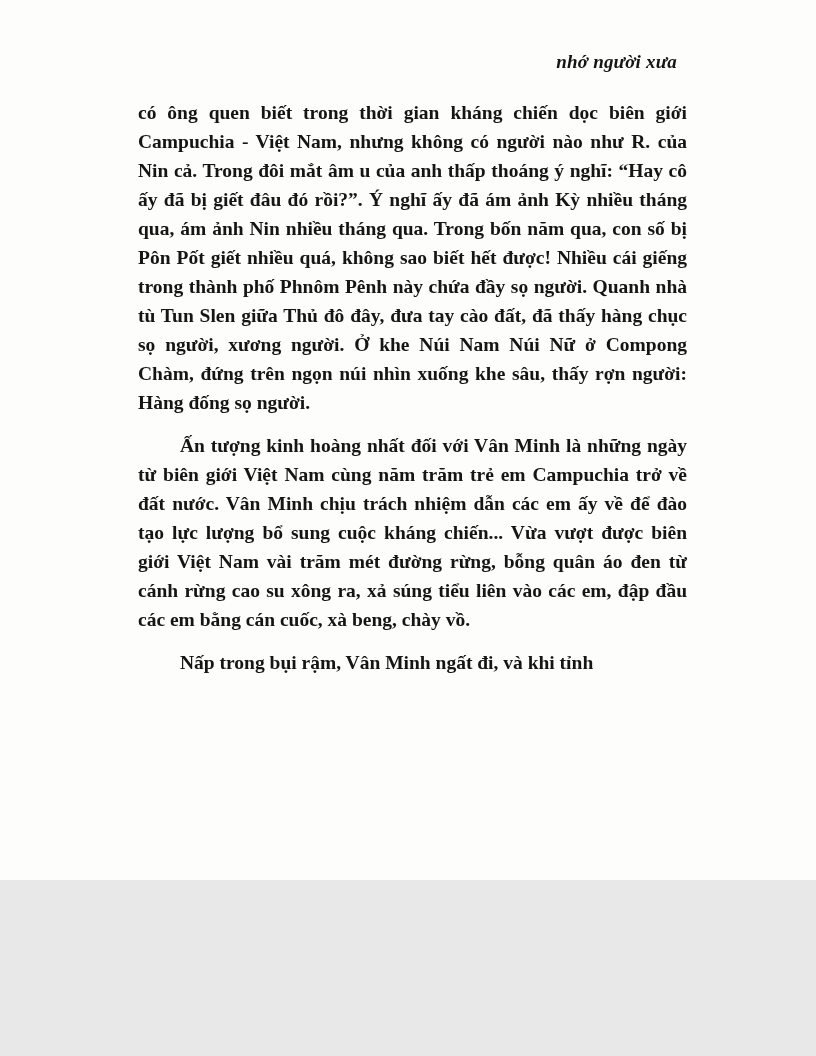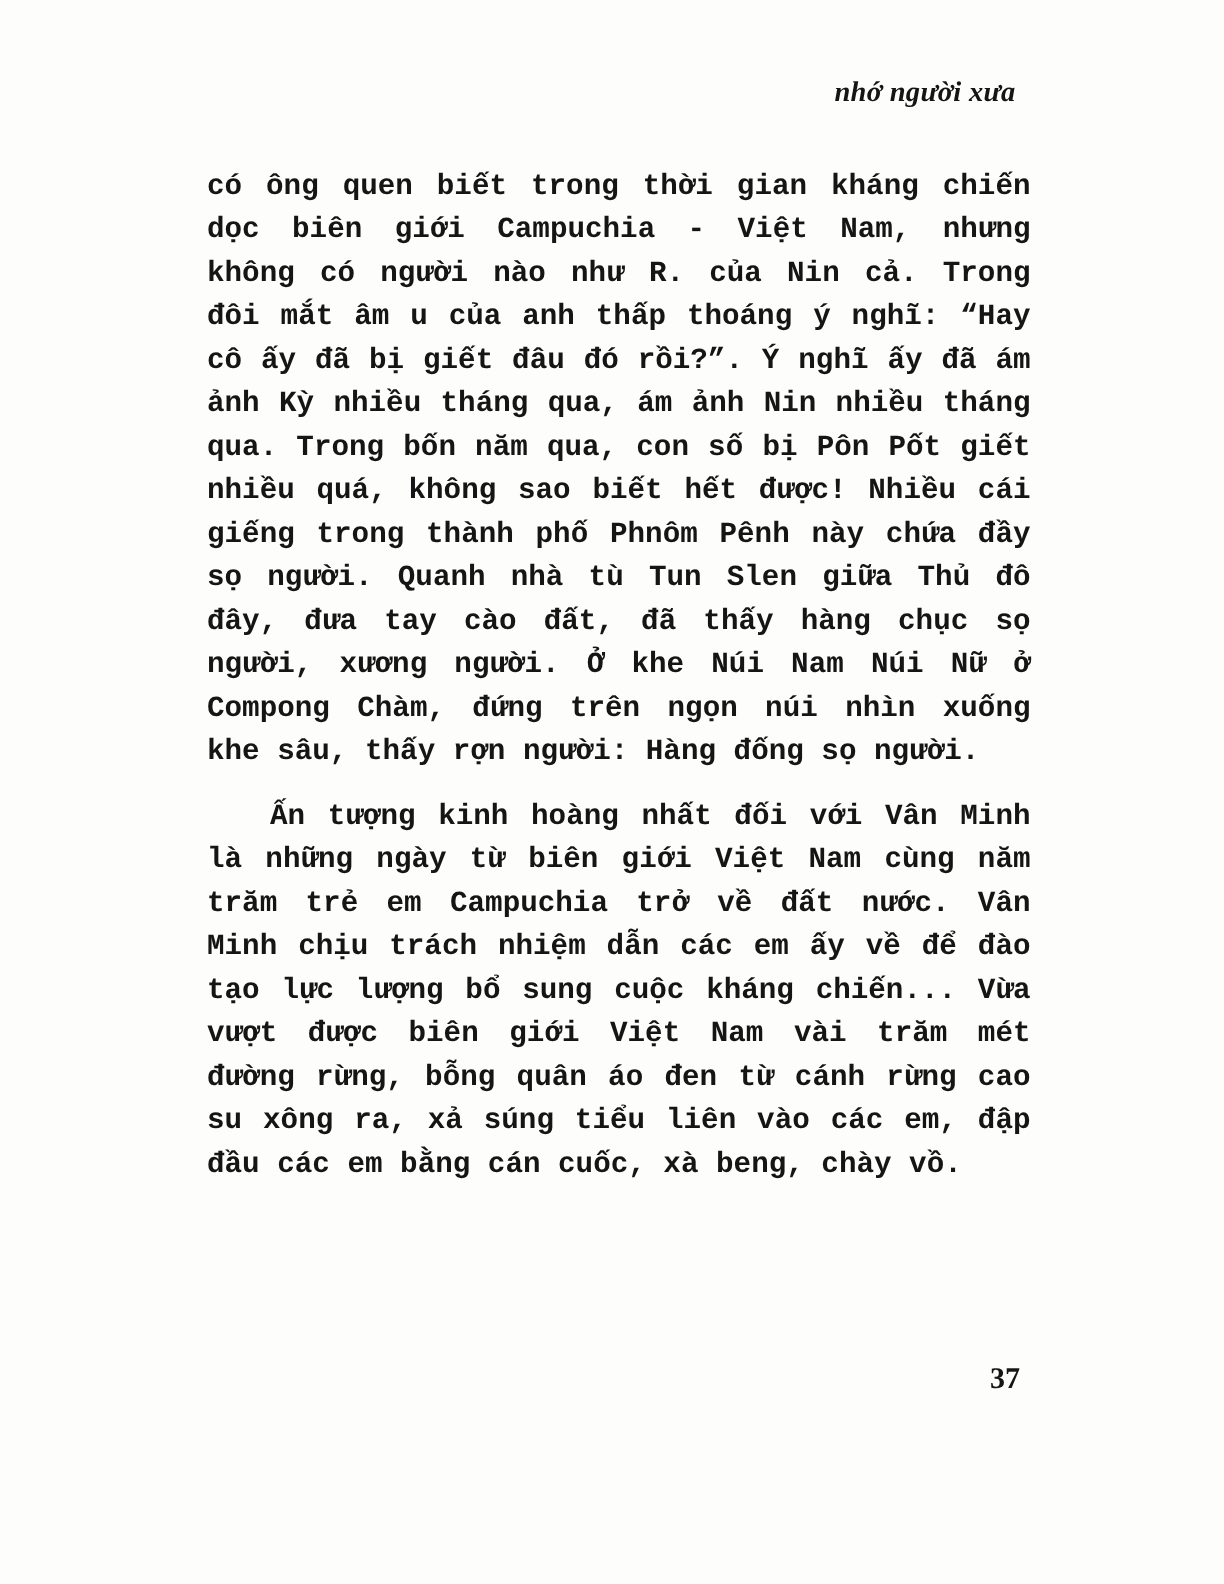--- a/index.html
+++ b/index.html
@@ -3,21 +3,21 @@
 <meta charset="utf-8">
 <style>
   html, body {
     margin: 0;
     padding: 0;
     background: #e8e8e8;
   }
   .page {
     position: relative;
     width: 816px;
-    height: 1056px;
+    height: 880px;
     margin: 0 auto;
     background: #fdfdfb;
     color: #151515;
     font-family: "Liberation Serif", "DejaVu Serif", serif;
     overflow: hidden;
   }
   .text-block {
     position: absolute;
     left: 138px;
     top: 50px;
@@ -26,25 +26,24 @@
   .running-head {
     text-align: right;
     font-style: italic;
     font-weight: bold;
     font-size: 19px;
     line-height: 24px;
     letter-spacing: 0.2px;
     padding-right: 10px;
   }
   .page-body {
-    margin-top: 36px;
+    margin-top: 24px;
     font-size: 19.5px;
     font-weight: 600;
     line-height: 29px;
-    font-family: Liberation Mono, monospace;
   }
   .page-body p {
     margin: 0;
     text-align: justify;
     text-justify: inter-word;
   }
   .page-body p + p {
     margin-top: 14px;
   }
   .page-body p.indent {
@@ -62,16 +61,17 @@
 </style>
 </head>
 <body>
 
 <div class="page">
   <div class="text-block">
     <div class="running-head">nhớ người xưa</div>
     <div class="page-body">
         <p>có ông quen biết trong thời gian kháng chiến dọc biên giới Campuchia - Việt Nam, nhưng không có người nào như R. của Nin cả. Trong đôi mắt âm u của anh thấp thoáng ý nghĩ: “Hay cô ấy đã bị giết đâu đó rồi?”. Ý nghĩ ấy đã ám ảnh Kỳ nhiều tháng qua, ám ảnh Nin nhiều tháng qua. Trong bốn năm qua, con số bị Pôn Pốt giết nhiều quá, không sao biết hết được! Nhiều cái giếng trong thành phố Phnôm Pênh này chứa đầy sọ người. Quanh nhà tù Tun Slen giữa Thủ đô đây, đưa tay cào đất, đã thấy hàng chục sọ người, xương người. Ở khe Núi Nam Núi Nữ ở Compong Chàm, đứng trên ngọn núi nhìn xuống khe sâu, thấy rợn người: Hàng đống sọ người.</p>
         <p class="indent">Ấn tượng kinh hoàng nhất đối với Vân Minh là những ngày từ biên giới Việt Nam cùng năm trăm trẻ em Campuchia trở về đất nước. Vân Minh chịu trách nhiệm dẫn các em ấy về để đào tạo lực lượng bổ sung cuộc kháng chiến... Vừa vượt được biên giới Việt Nam vài trăm mét đường rừng, bỗng quân áo đen từ cánh rừng cao su xông ra, xả súng tiểu liên vào các em, đập đầu các em bằng cán cuốc, xà beng, chày vồ.</p>
+        <p class="indent">Nấp trong bụi rậm, Vân Minh ngất đi, và khi tỉnh</p>
       </div>
   </div>
   <div class="page-number">37</div>
 </div>
 
 </body></html>

